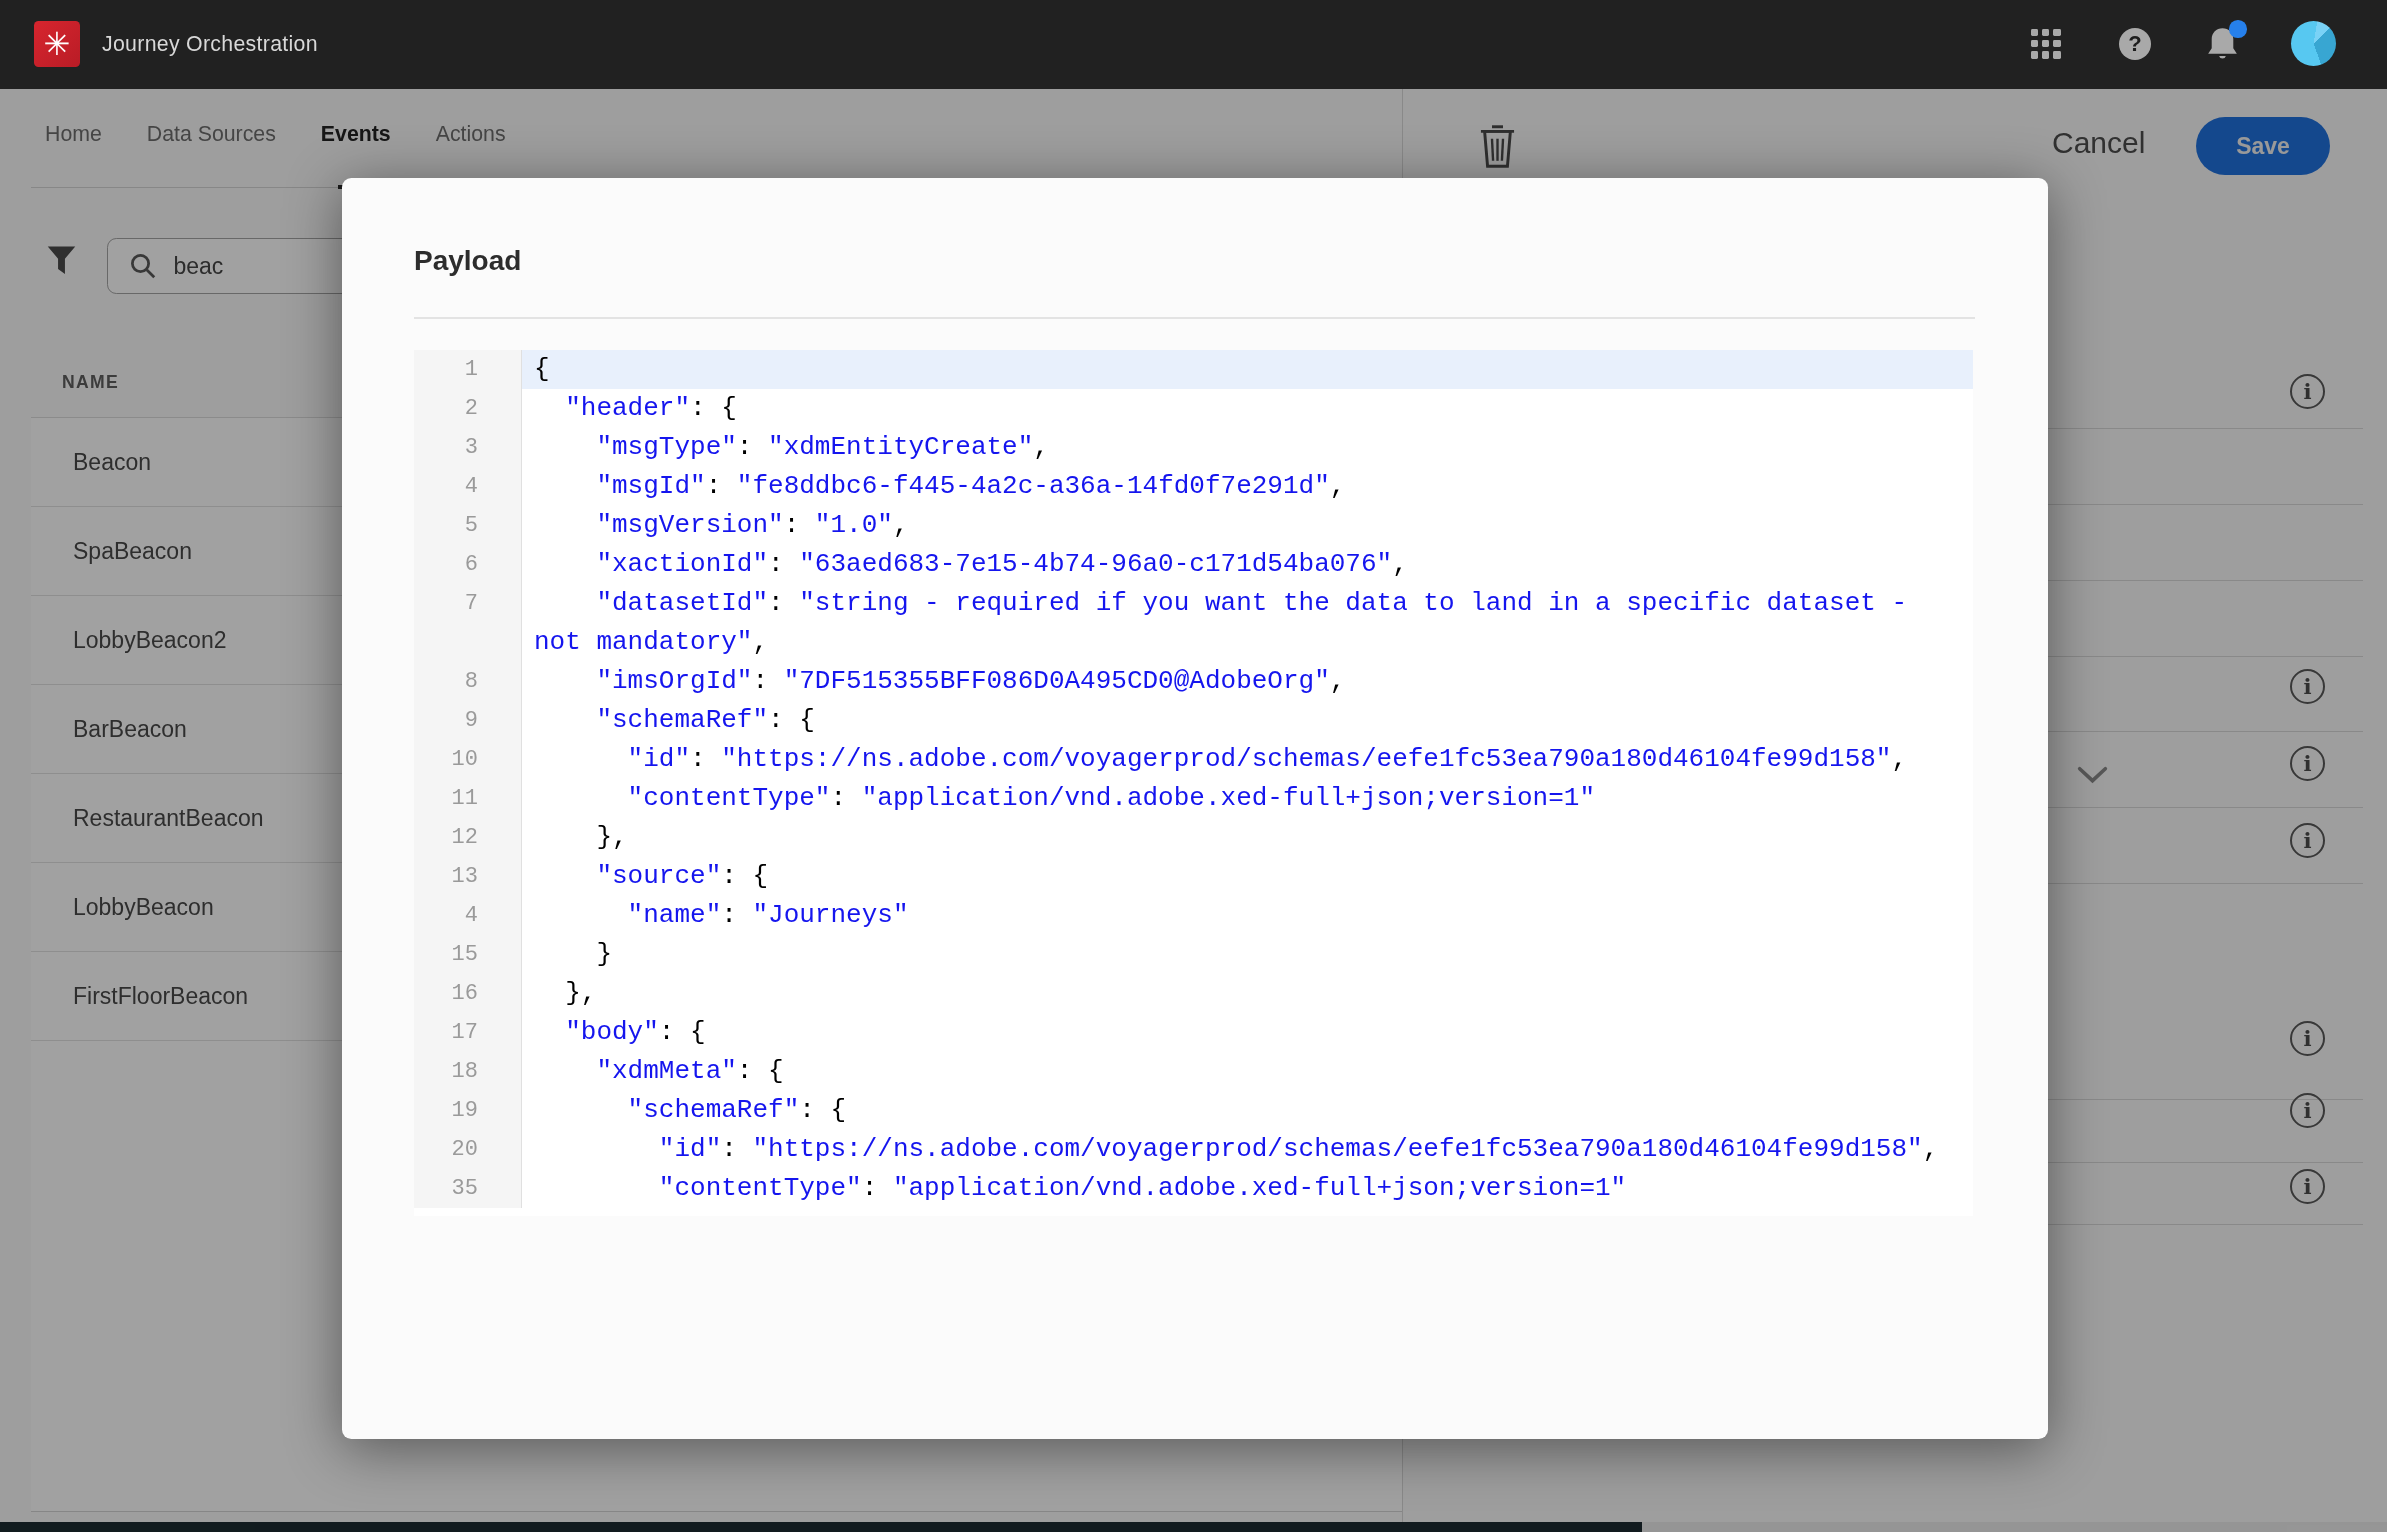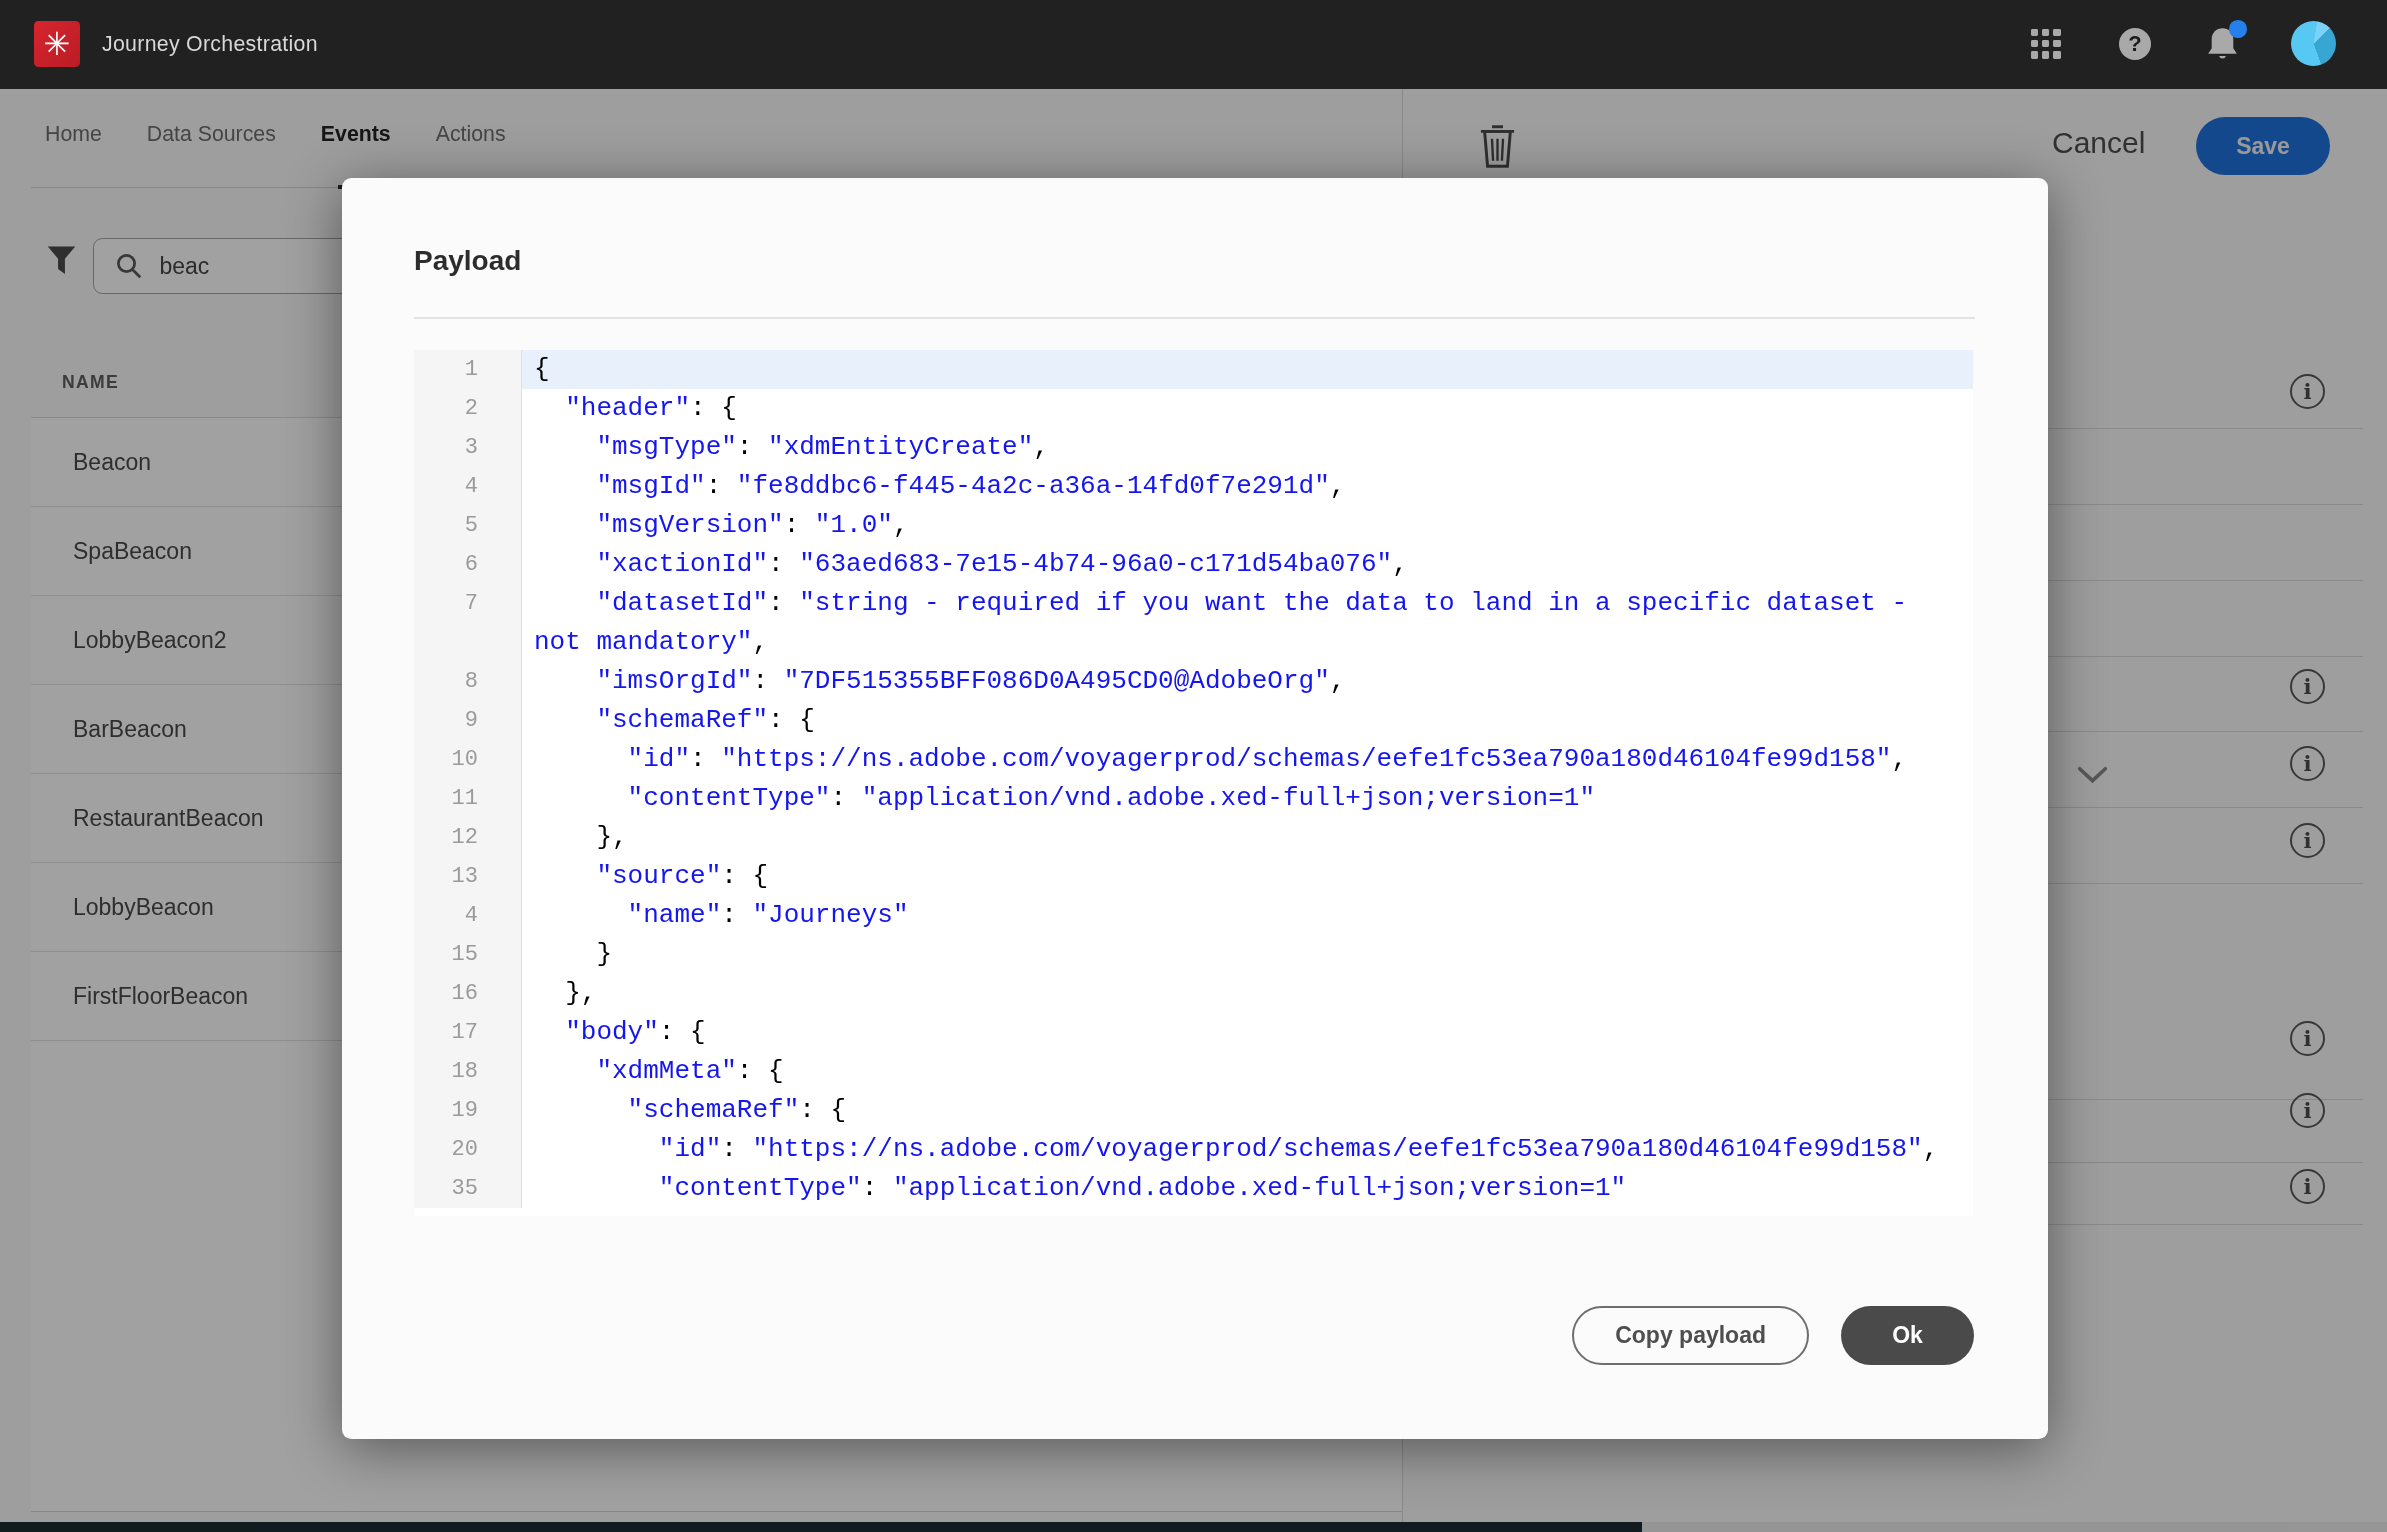--- a/index.html
+++ b/index.html
@@ -28,21 +28,21 @@
 
   
   .base { position:absolute; left:0; top:89px; width:2388px; height:1443px; background:#fbfbfb; }
   .tabs { position:absolute; left:45px; top:33px; display:flex; gap:45px; font-size:21.3px; color:#6e6e6e; }
   .tab { cursor:pointer; }
   .tab.active { color:#242424; font-weight:bold; }
   .tabbar-line { position:absolute; left:31px; top:98px; width:1371px; height:0.9px; background:#d6d6d6; }
   .tab-underline { position:absolute; left:338px; top:96px; width:71px; height:3.7px; background:#2b2b2b; }
 
   .filter-icon { position:absolute; left:45px; top:154px; width:33px; height:37px; }
-  .search-box { position:absolute; left:93px; top:149px; width:382px; height:56px; background:#fff;
+  .search-box { position:absolute; left:107px; top:149px; width:382px; height:56px; background:#fff;
     border:1.9px solid #a5a5a5; border-radius:9.3px; display:flex; align-items:center; padding-left:20.4px; }
   .search-box .mag { width:30px; height:30px; margin-right:15px; flex:0 0 auto; }
   .search-value { font-size:23px; color:#464646; }
 
   .col-header { position:absolute; left:62px; top:283px; font-size:17.6px; font-weight:bold;
     color:#5f5f5f; letter-spacing:1.3px; }
   .list-card { position:absolute; left:31px; top:328px; width:1371px; height:1095px; background:#fff;
     border-top:0.9px solid #dcdcdc; }
   .list-row { position:absolute; left:0; width:100%; height:89px; border-bottom:0.9px solid #e1e1e1;
     display:flex; align-items:center; padding-left:42px; font-size:23px; color:#4a4a4a; background:#fff; }
@@ -246,20 +246,16 @@
         <div class="lcode"><span class="s">  "body"</span><span class="p">: {</span></div>
         <div class="lnum">18</div>
         <div class="lcode"><span class="s">    "xdmMeta"</span><span class="p">: {</span></div>
         <div class="lnum">19</div>
         <div class="lcode"><span class="s">      "schemaRef"</span><span class="p">: {</span></div>
         <div class="lnum">20</div>
         <div class="lcode"><span class="s">        "id"</span><span class="p">: </span><span class="s">"https://ns.adobe.com/voyagerprod/schemas/eefe1fc53ea790a180d46104fe99d158"</span><span class="p">,</span></div>
         <div class="lnum">35</div>
         <div class="lcode"><span class="s">        "contentType"</span><span class="p">: </span><span class="s">"application/vnd.adobe.xed-full+json;version=1"</span></div>
       </div>
-    <div class="modal-actions">
-      <button class="copy-btn">Copy payload</button>
-      <button class="ok-btn">Ok</button>
-    </div>
   </div>
 
 </div>
 
 
 </body></html>

